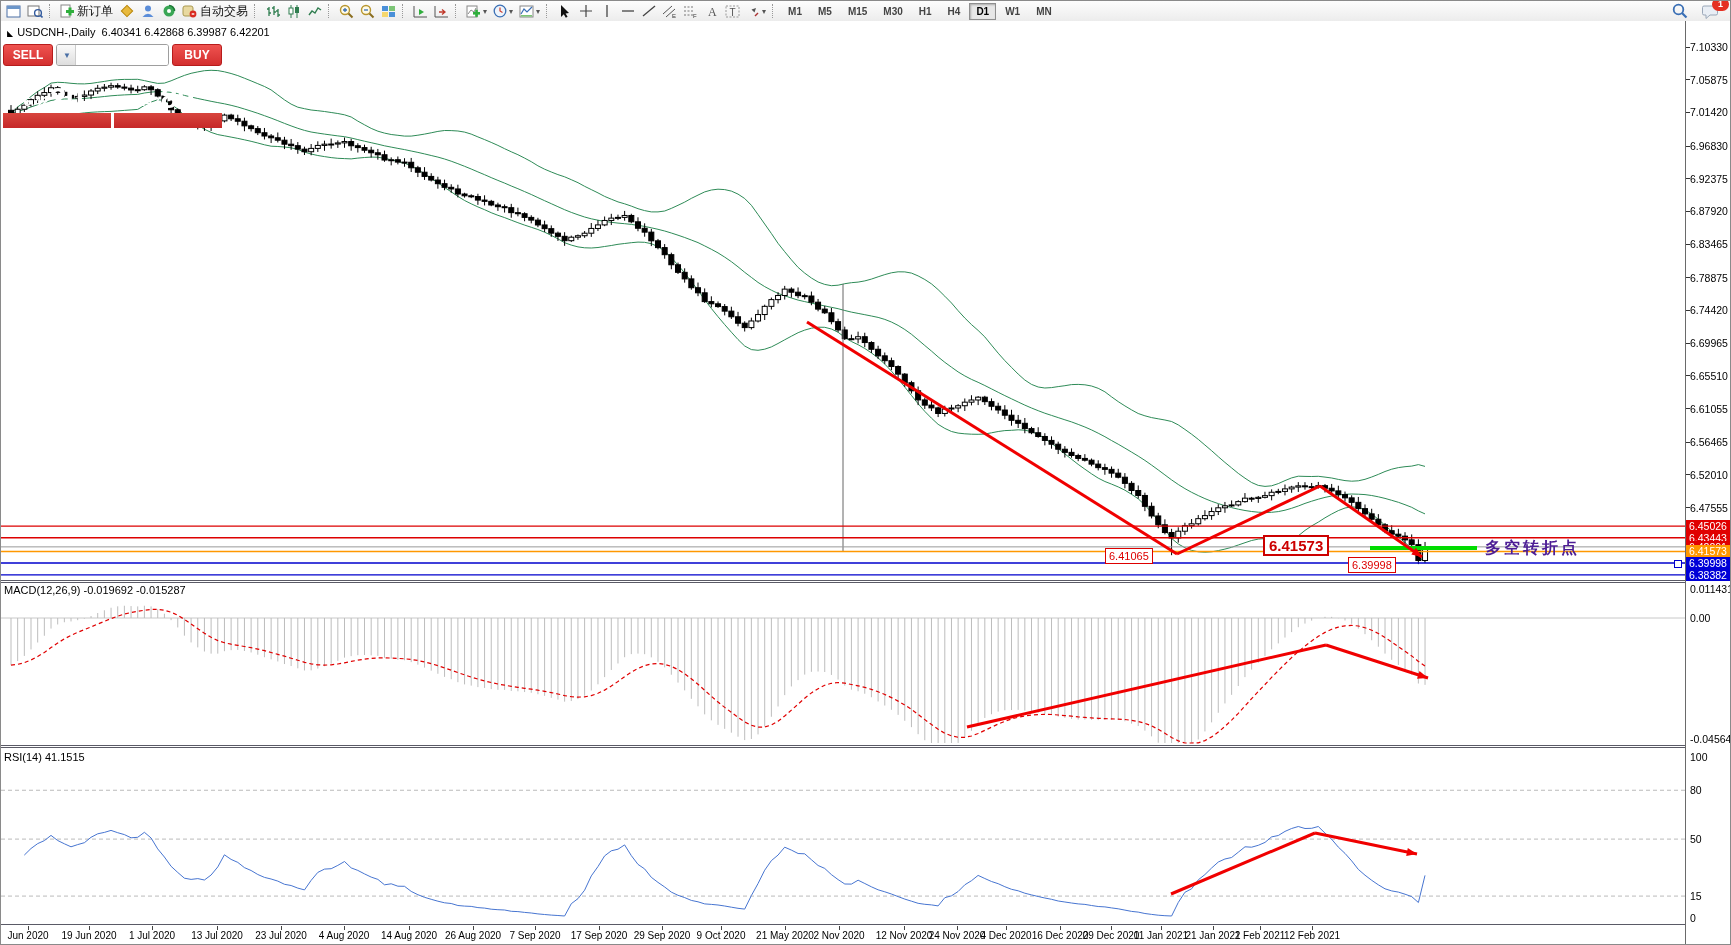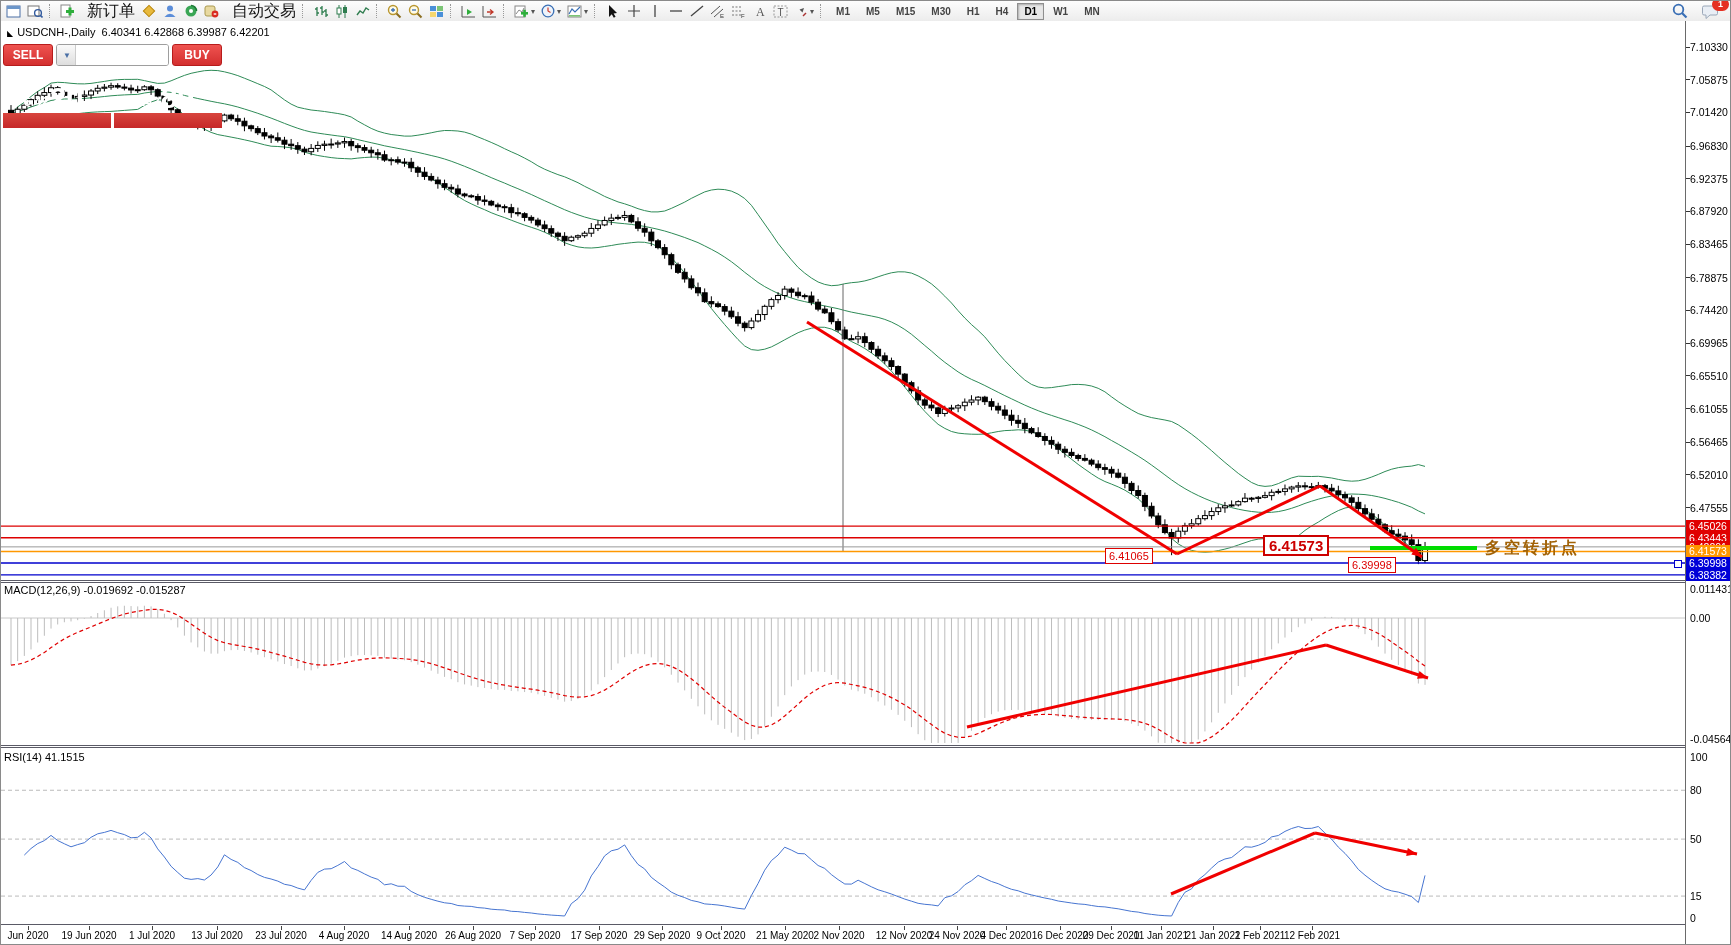--- a/index.html
+++ b/index.html
@@ -6,21 +6,21 @@
   .app{position:relative;width:1731px;height:945px;background:#fff;overflow:hidden;
        font-family:"Liberation Sans",sans-serif;border:1px solid #8a8a8a;box-sizing:border-box;}
   
   .toolbar{position:absolute;left:0;top:0;width:1731px;height:21px;
     background:linear-gradient(#fdfdfd,#ececec);border-bottom:1px solid #b0b0b0;
     display:flex;align-items:center;padding:0 2px;box-sizing:border-box;}
   .tbi{height:18px;min-width:21px;border:1px solid transparent;background:transparent;
     display:flex;align-items:center;justify-content:center;padding:0 2px;font-size:11px;color:#333;}
   .tbi svg{display:block}
   .tb-sep{width:4px;height:14px;margin:0 3px;border-left:1px dotted #999;}
-  .tb-label{font-size:16px;margin-left:13px;color:#111;white-space:nowrap;}
+  .tb-label{font-size:12px;margin-left:3px;color:#111;white-space:nowrap;}
   .caret{font-size:8px;color:#555;margin-left:2px;}
   .tf-btn{height:17px;padding:0 6px;margin:0 1px;font-size:10px;font-weight:bold;color:#444;
     background:transparent;border:1px solid transparent;font-family:"Liberation Sans",sans-serif;}
   .tf-btn.active{background:#e7e7e7;border:1px solid #8f8f8f;box-shadow:inset 1px 1px 2px rgba(0,0,0,.25);color:#000;}
   .tb-right{margin-left:auto;display:flex;align-items:center;gap:8px;padding-right:8px;}
   .chat-wrap{position:relative;}
   .nbadge{position:absolute;top:-4px;right:-7px;min-width:13px;height:13px;border-radius:7px;
     background:#e53022;color:#fff;font-size:9px;line-height:13px;text-align:center;font-weight:bold;padding:0 2px;}
   
   .chart-area{position:absolute;left:0;top:20px;width:1731px;height:923px;background:#fff;}
@@ -50,21 +50,21 @@
   .tp-price{flex:1;background:linear-gradient(#d8453e,#c62828);color:#fff;display:flex;align-items:flex-end;
        justify-content:center;padding-bottom:15px;margin-top:45px;}
   .tp-small{font-size:13px;font-weight:bold;margin:0 1px 4px 0;}
   .tp-big{font-size:30px;font-weight:bold;line-height:30px;}
   .tp-sup{font-size:13px;font-weight:bold;vertical-align:top;position:relative;top:1px;}
   
   .price-note{position:absolute;background:#fff;border:1px solid #dd0000;color:#dd0000;
        font-size:11px;height:14px;line-height:14px;padding:0 3px;z-index:20;}
   .pivot-note{position:absolute;background:#fff;border:2px solid #cc0000;color:#cc0000;
        font-size:15px;font-weight:bold;height:17px;line-height:17px;padding:0 4px;z-index:20;}
-  .pivot-text{position:absolute;color:#a16207;font-size:16px;font-weight:bold;letter-spacing:3px;z-index:20;}
+  .pivot-text{position:absolute;color:#4c1d95;font-size:16px;font-weight:bold;letter-spacing:3px;z-index:20;}
   .handle-sq{position:absolute;width:6px;height:6px;background:#fff;border:1px solid #0000cc;z-index:15;}
   .time-label{position:absolute;top:4px;font-size:10px;color:#000;transform:translateX(-50%);white-space:nowrap;}
   .time-tick{position:absolute;top:0;width:1px;height:4px;background:#444;}
 </style>
 </head>
 <body>
 
 <div class="app">
 
   <div class="toolbar">

